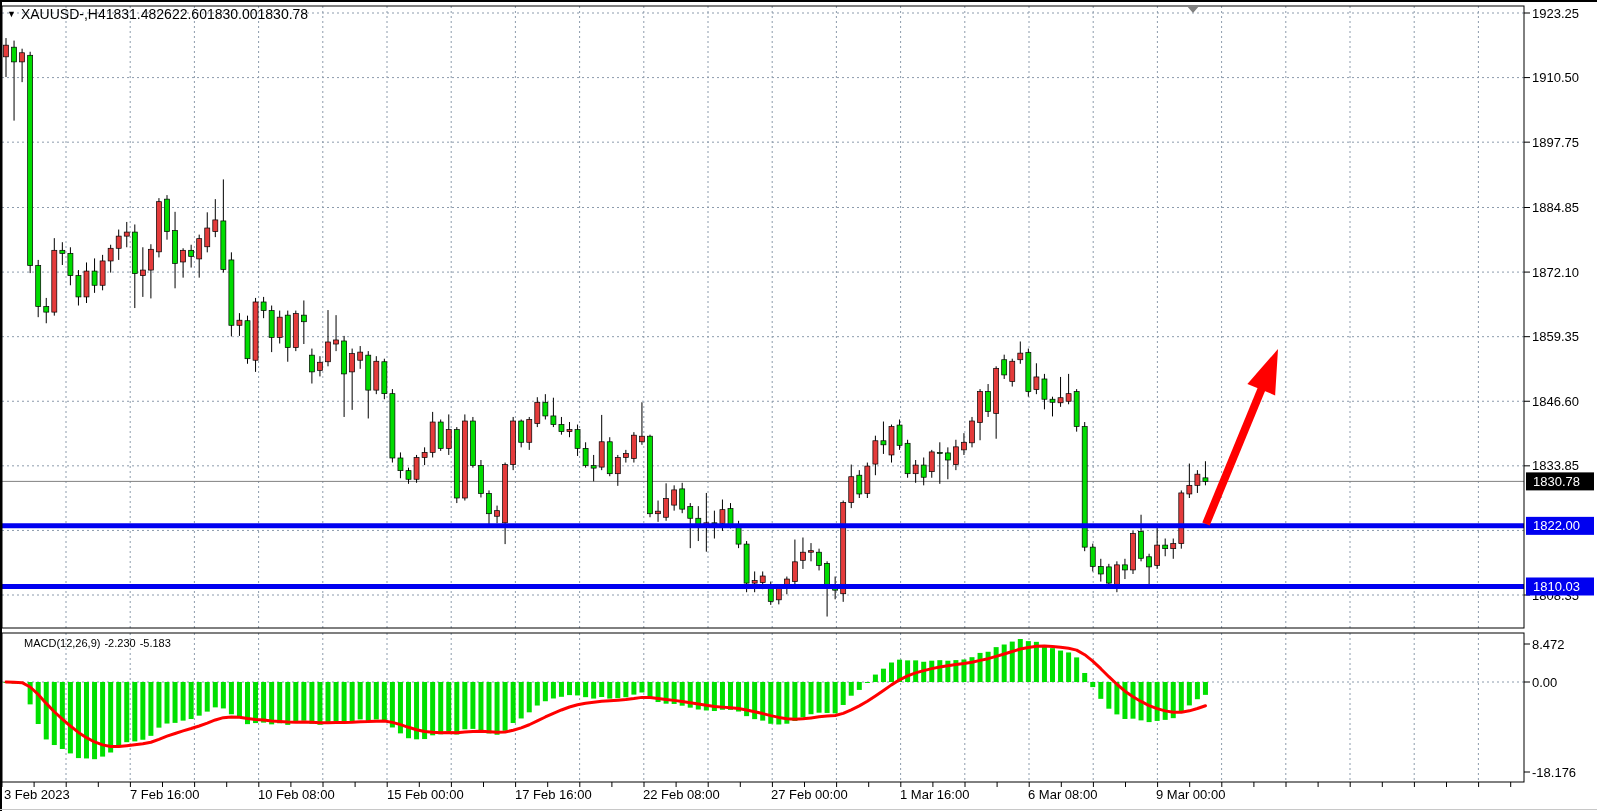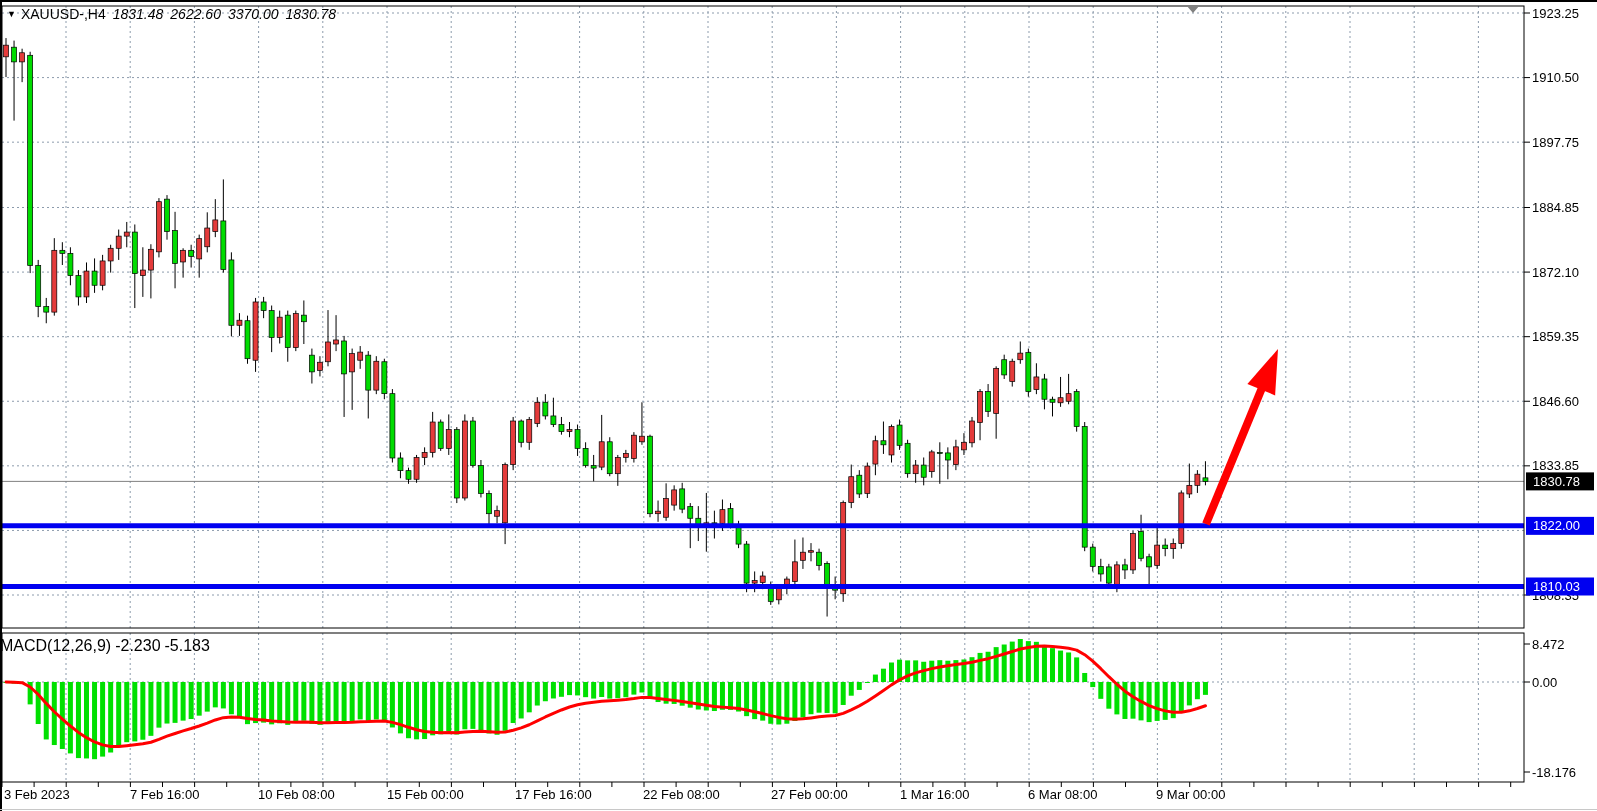--- a/index.html
+++ b/index.html
@@ -1,22 +1,22 @@
 <!DOCTYPE html>
 <html><head>
 <meta charset="utf-8">
 <style>
   html,body{margin:0;padding:0;background:#fff;}
   body{font-family:"Liberation Sans",sans-serif;}
   #window{position:relative;width:1597px;height:811px;background:#ffffff;overflow:hidden;}
   #chart-svg{position:absolute;left:0;top:0;}
   #header{position:absolute;left:7px;top:6px;z-index:5;font-size:14px;color:#000;white-space:nowrap;}
   #header .tri{font-size:9px;margin-right:5px;vertical-align:2px;}
-  #header span.v{margin-left:7px;font-style:italic;}
-  #macd-label{position:absolute;left:0;top:637px;z-index:5;font-size:16px;color:#000;white-space:nowrap;}
+  #header span.v{margin-left:0;}
+  #macd-label{position:absolute;left:24px;top:637px;z-index:5;font-size:11px;color:#000;white-space:nowrap;}
   #macd-label span{margin-right:4px;}
   svg text{font-family:"Liberation Sans",sans-serif;font-size:13px;fill:#000;}
 </style>
 </head>
 <body>
 
 <div id="window">
   <svg id="chart-svg" width="1597" height="811">
       <g stroke="#8C9BAC" stroke-width="1" stroke-dasharray="2,3">
         <line x1="66" y1="6" x2="66" y2="628"></line>
@@ -626,18 +626,18 @@
       <text x="258" y="799">10 Feb 08:00</text>
       <text x="387" y="799">15 Feb 00:00</text>
       <text x="515" y="799">17 Feb 16:00</text>
       <text x="643" y="799">22 Feb 08:00</text>
       <text x="771" y="799">27 Feb 00:00</text>
       <text x="900" y="799">1 Mar 16:00</text>
       <text x="1028" y="799">6 Mar 08:00</text>
       <text x="1156" y="799">9 Mar 00:00</text>
     </svg>
   <div id="header">
-    <span class="tri">▼</span><span>XAUUSD-,H4</span><span class="v">1831.48</span><span class="v">2622.60</span><span class="v">3370.00</span><span class="v">1830.78</span>
+    <span class="tri">▼</span><span>XAUUSD-,H4</span><span class="v">1831.48</span><span class="v">2622.60</span><span class="v">1830.00</span><span class="v">1830.78</span>
   </div>
   <div id="macd-label">
     <span>MACD(12,26,9)</span><span>-2.230</span><span>-5.183</span>
   </div>
 </div>
 
 </body></html>

